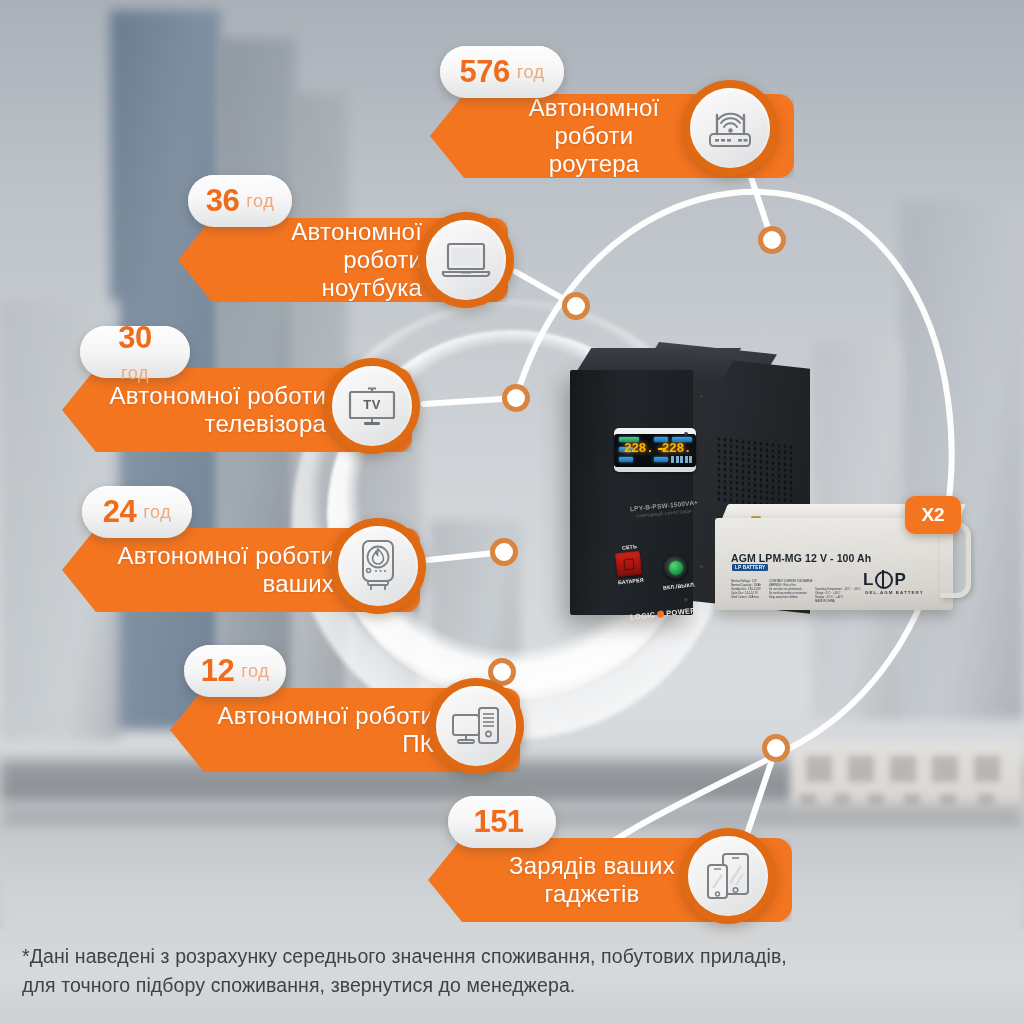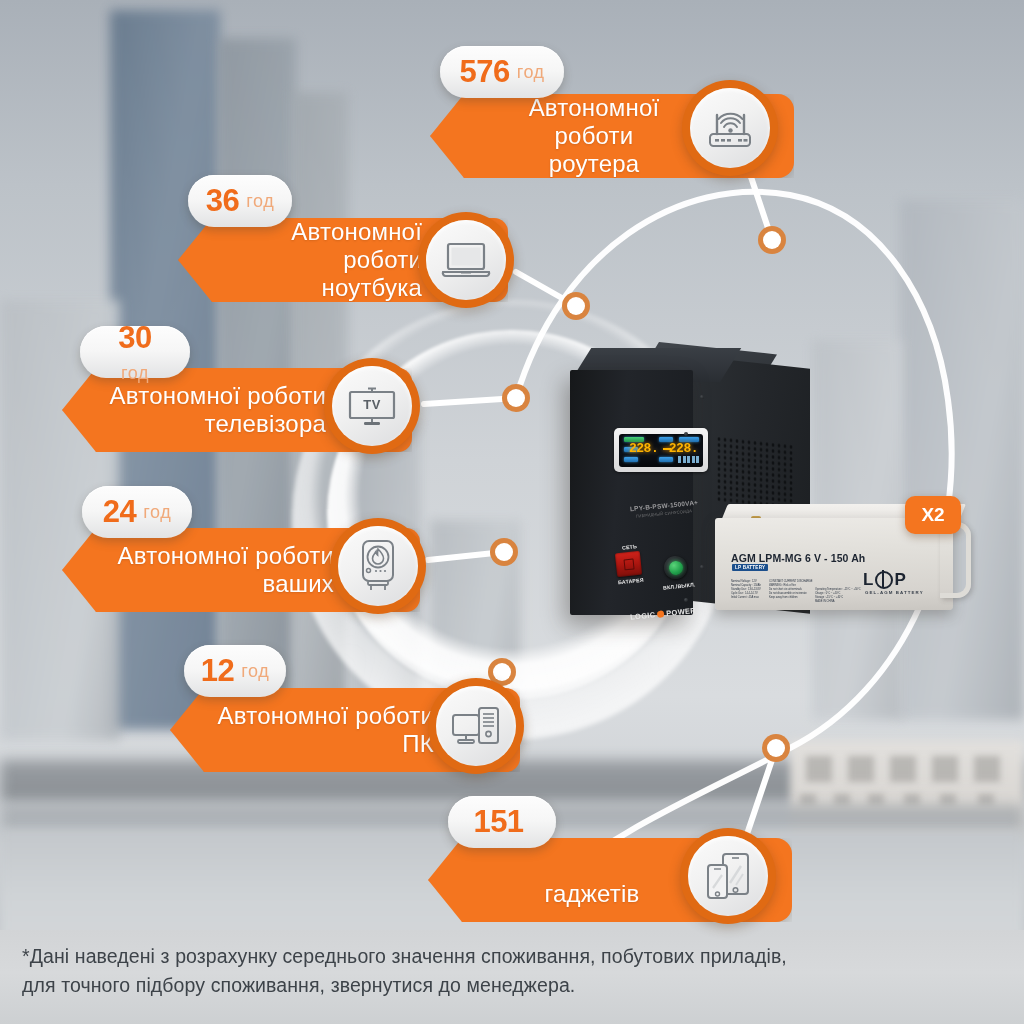--- a/index.html
+++ b/index.html
@@ -194,21 +194,21 @@
     transform-origin: left top;
   }
   .ups-vent {
     position:absolute; left:176px; top:95px; width:78px; height:66px;
     transform: skewY(6.2deg);
     background-image: radial-gradient(circle, #0c0e10 40%, rgba(0,0,0,0) 41%);
     background-size: 6px 6px;
     opacity:.85;
   }
   .ups-screen-frame {
-    position:absolute; left:44px; top:58px; width:94px; height:44px;
+    position:absolute; left:44px; top:58px; width:82px; height:44px;
     background: linear-gradient(180deg,#f4f4f4 0%, #d9d9da 100%);
     border-radius: 5px;
     box-shadow: 0 1px 3px rgba(0,0,0,.5);
     display:flex; align-items:center; justify-content:center;
   }
   .ups-screen {
     width: 84px; height: 33px; border-radius:3px;
     background: linear-gradient(180deg,#07090d 0%, #0d1118 60%, #05070a 100%);
     position:relative; overflow:hidden;
   }
@@ -577,21 +577,21 @@
           <line x1="17" y1="32" x2="17" y2="37" stroke="#7b8187" stroke-width="2"></line>
           <rect x="9" y="37" width="16" height="3" rx="1.2" fill="none" stroke="#7b8187" stroke-width="1.8"></rect>
         </svg>
       </div>
     </div>
   </div>
 
   <div class="row">
     <div class="banner center" style="left:428px; top:838px; width:364px; border-radius:0 16px 16px 0;">
       <div class="banner-text">
-        <br>
+        <span>Зарядів ваших</span><br>
         <span>гаджетів</span>
       </div>
     </div>
     <div class="pill" style="left:448px; top:796px; width:108px;">
       <span class="num">151</span>
       <span class="unit"></span>
     </div>
     <div class="iconcircle" style="left:680px; top:828px;">
       <div class="inner">
         <svg width="50" height="52" viewBox="0 0 50 52">
@@ -661,21 +661,21 @@
         <div class="ups-screw" style="left:114px; top:62px;"></div>
         <div class="ups-screw" style="left:114px; top:228px;"></div>
       </div>
     </div>
 
     <div class="batt">
       <div class="batt-top"></div>
       <div class="batt-term" style="left:36px; top:16px;"></div>
       <div class="batt-term" style="left:196px; top:22px;"></div>
       <div class="batt-front">
-        <div class="batt-title">AGM LPM-MG 6 V - 150 Ah</div>
+        <div class="batt-title">AGM LPM-MG 12 V - 100 Ah</div>
         <div class="batt-sub">LP BATTERY</div>
 
         <div class="batt-logo">
           <span>L</span>
             <span class="ring"></span>
             <span>P</span>
         </div>
         <div class="batt-logo-sub">GEL-AGM BATTERY</div>
 
         <div class="batt-spec s1">Nominal Voltage : 12V

